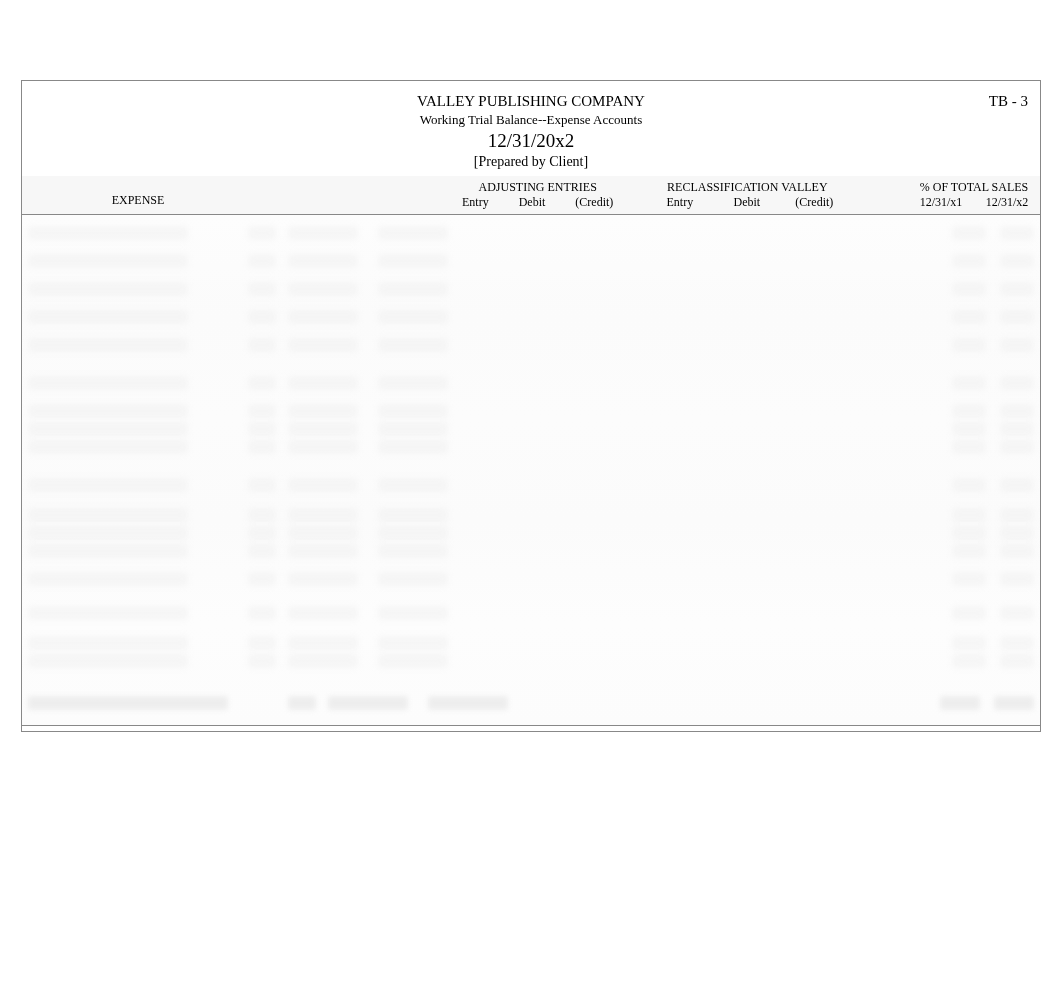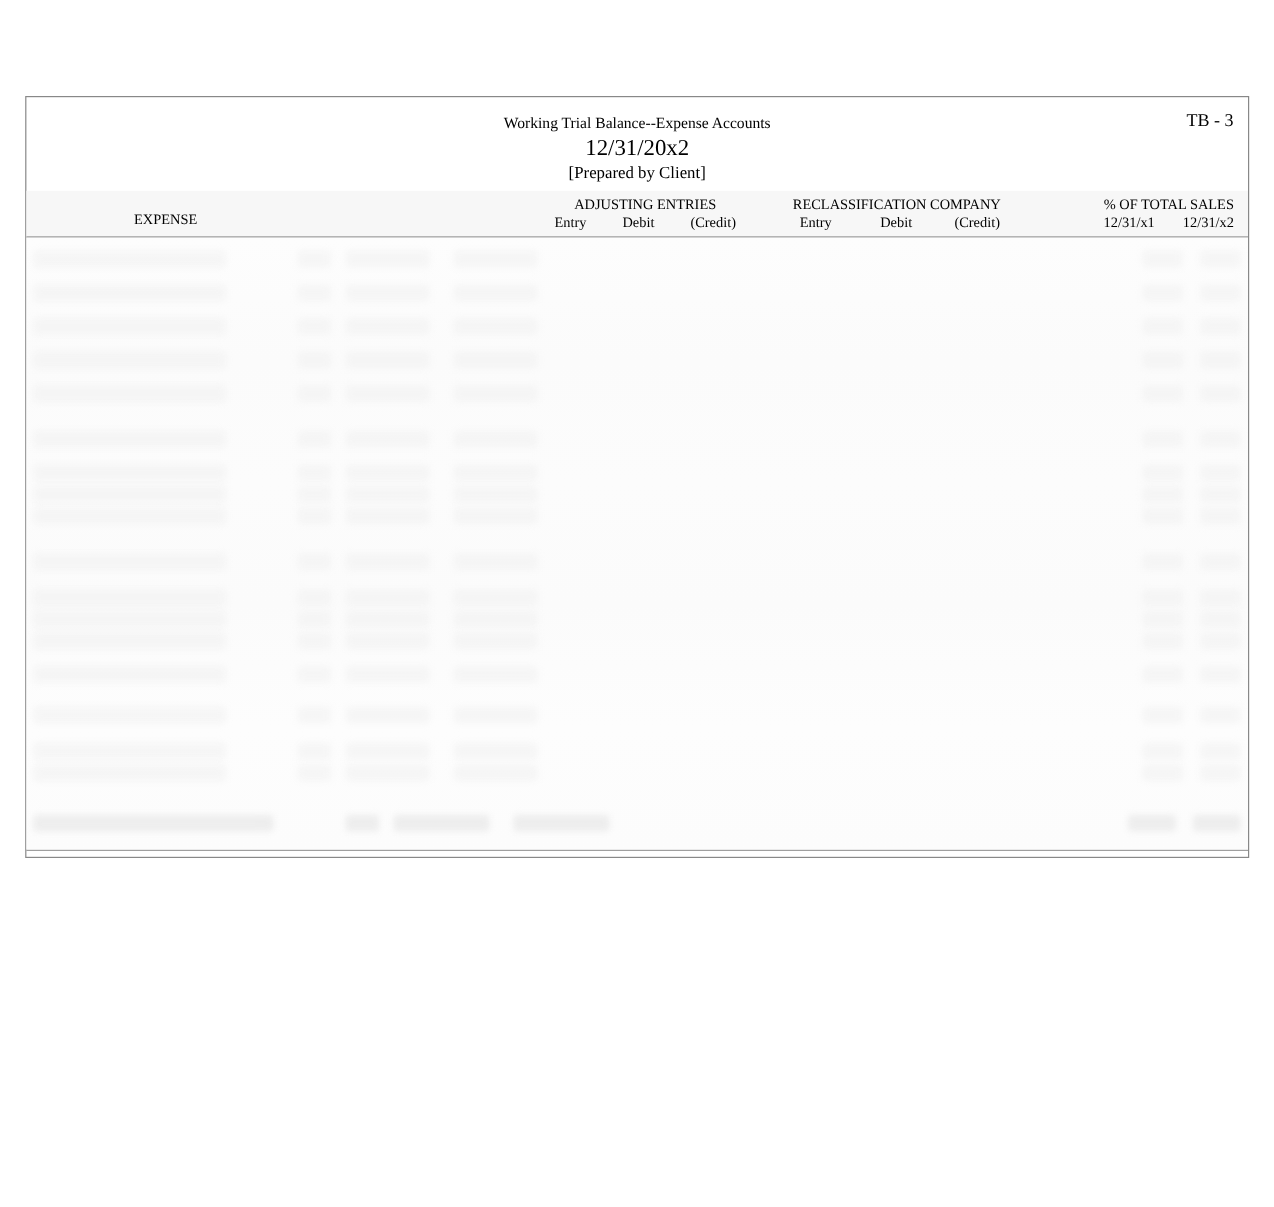--- a/index.html
+++ b/index.html
@@ -148,20 +148,21 @@
       height: 6px;
     }
   </style>
 </head>
 <body>
 
 <div class="sheet">
 
   <div class="header-area">
     <div class="page-ref">TB - 3</div>
+    <div class="title-line">VALLEY PUBLISHING COMPANY</div>
     <div class="subtitle-line">Working Trial Balance--Expense Accounts</div>
     <div class="date-line">12/31/20x2</div>
     <div class="prepared-line">[Prepared by Client]</div>
   </div>
 
   <div class="col-headers">
     <div class="ch-expense">EXPENSE</div>
     <div class="ch-acct"></div>
     <div class="ch-bal1"></div>
     <div class="ch-bal2"></div>
@@ -171,21 +172,21 @@
       <div class="ch-adj-inner">
         <span class="ch-adj-lbl">Entry</span>
         <span class="ch-adj-lbl">Debit</span>
         <span class="ch-adj-lbl">(Credit)</span>
       </div>
     </div>
 
     <div style="flex:0 0 40px"></div>
 
     <div class="ch-recl-group">
-      <div>RECLASSIFICATION COMPANY</div>
+      <div>RECLASSIFICATION VALLEY</div>
       <div class="ch-adj-inner">
         <span class="ch-adj-lbl">Entry</span>
         <span class="ch-adj-lbl">Debit</span>
         <span class="ch-adj-lbl">(Credit)</span>
       </div>
     </div>
 
     <div class="ch-pct-group">
       <div>% OF TOTAL SALES</div>
       <div class="ch-pct-inner">

